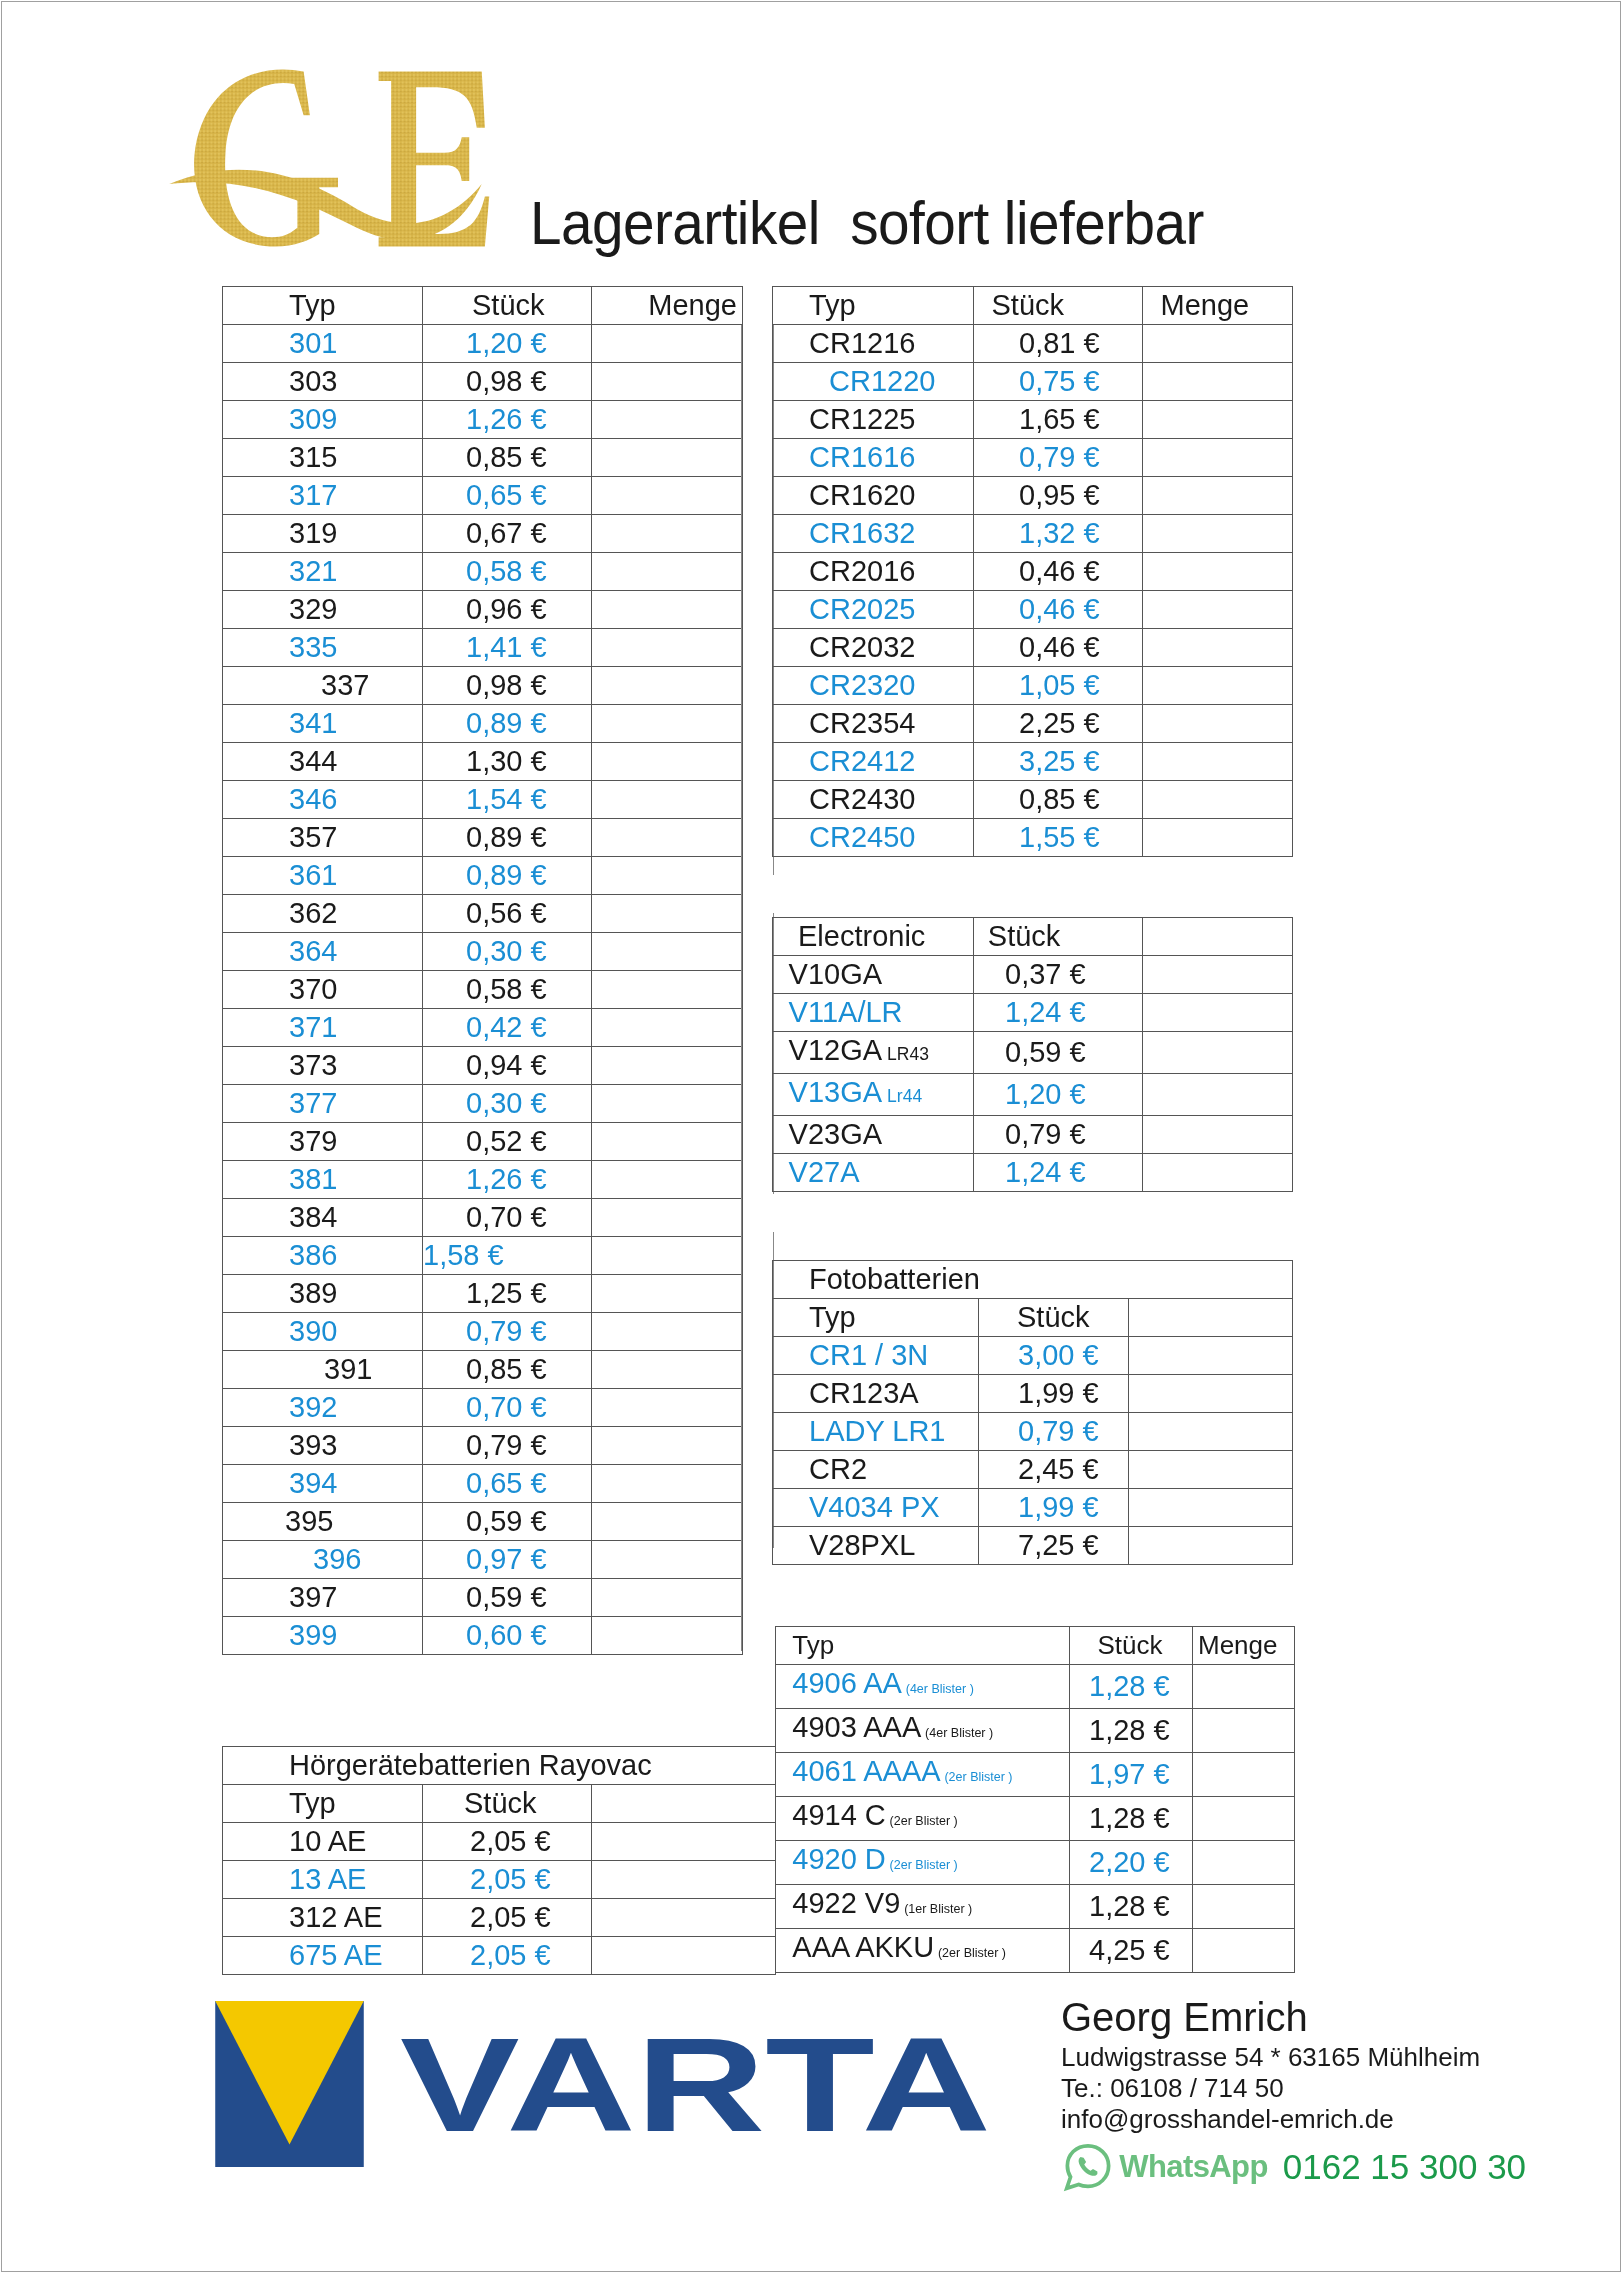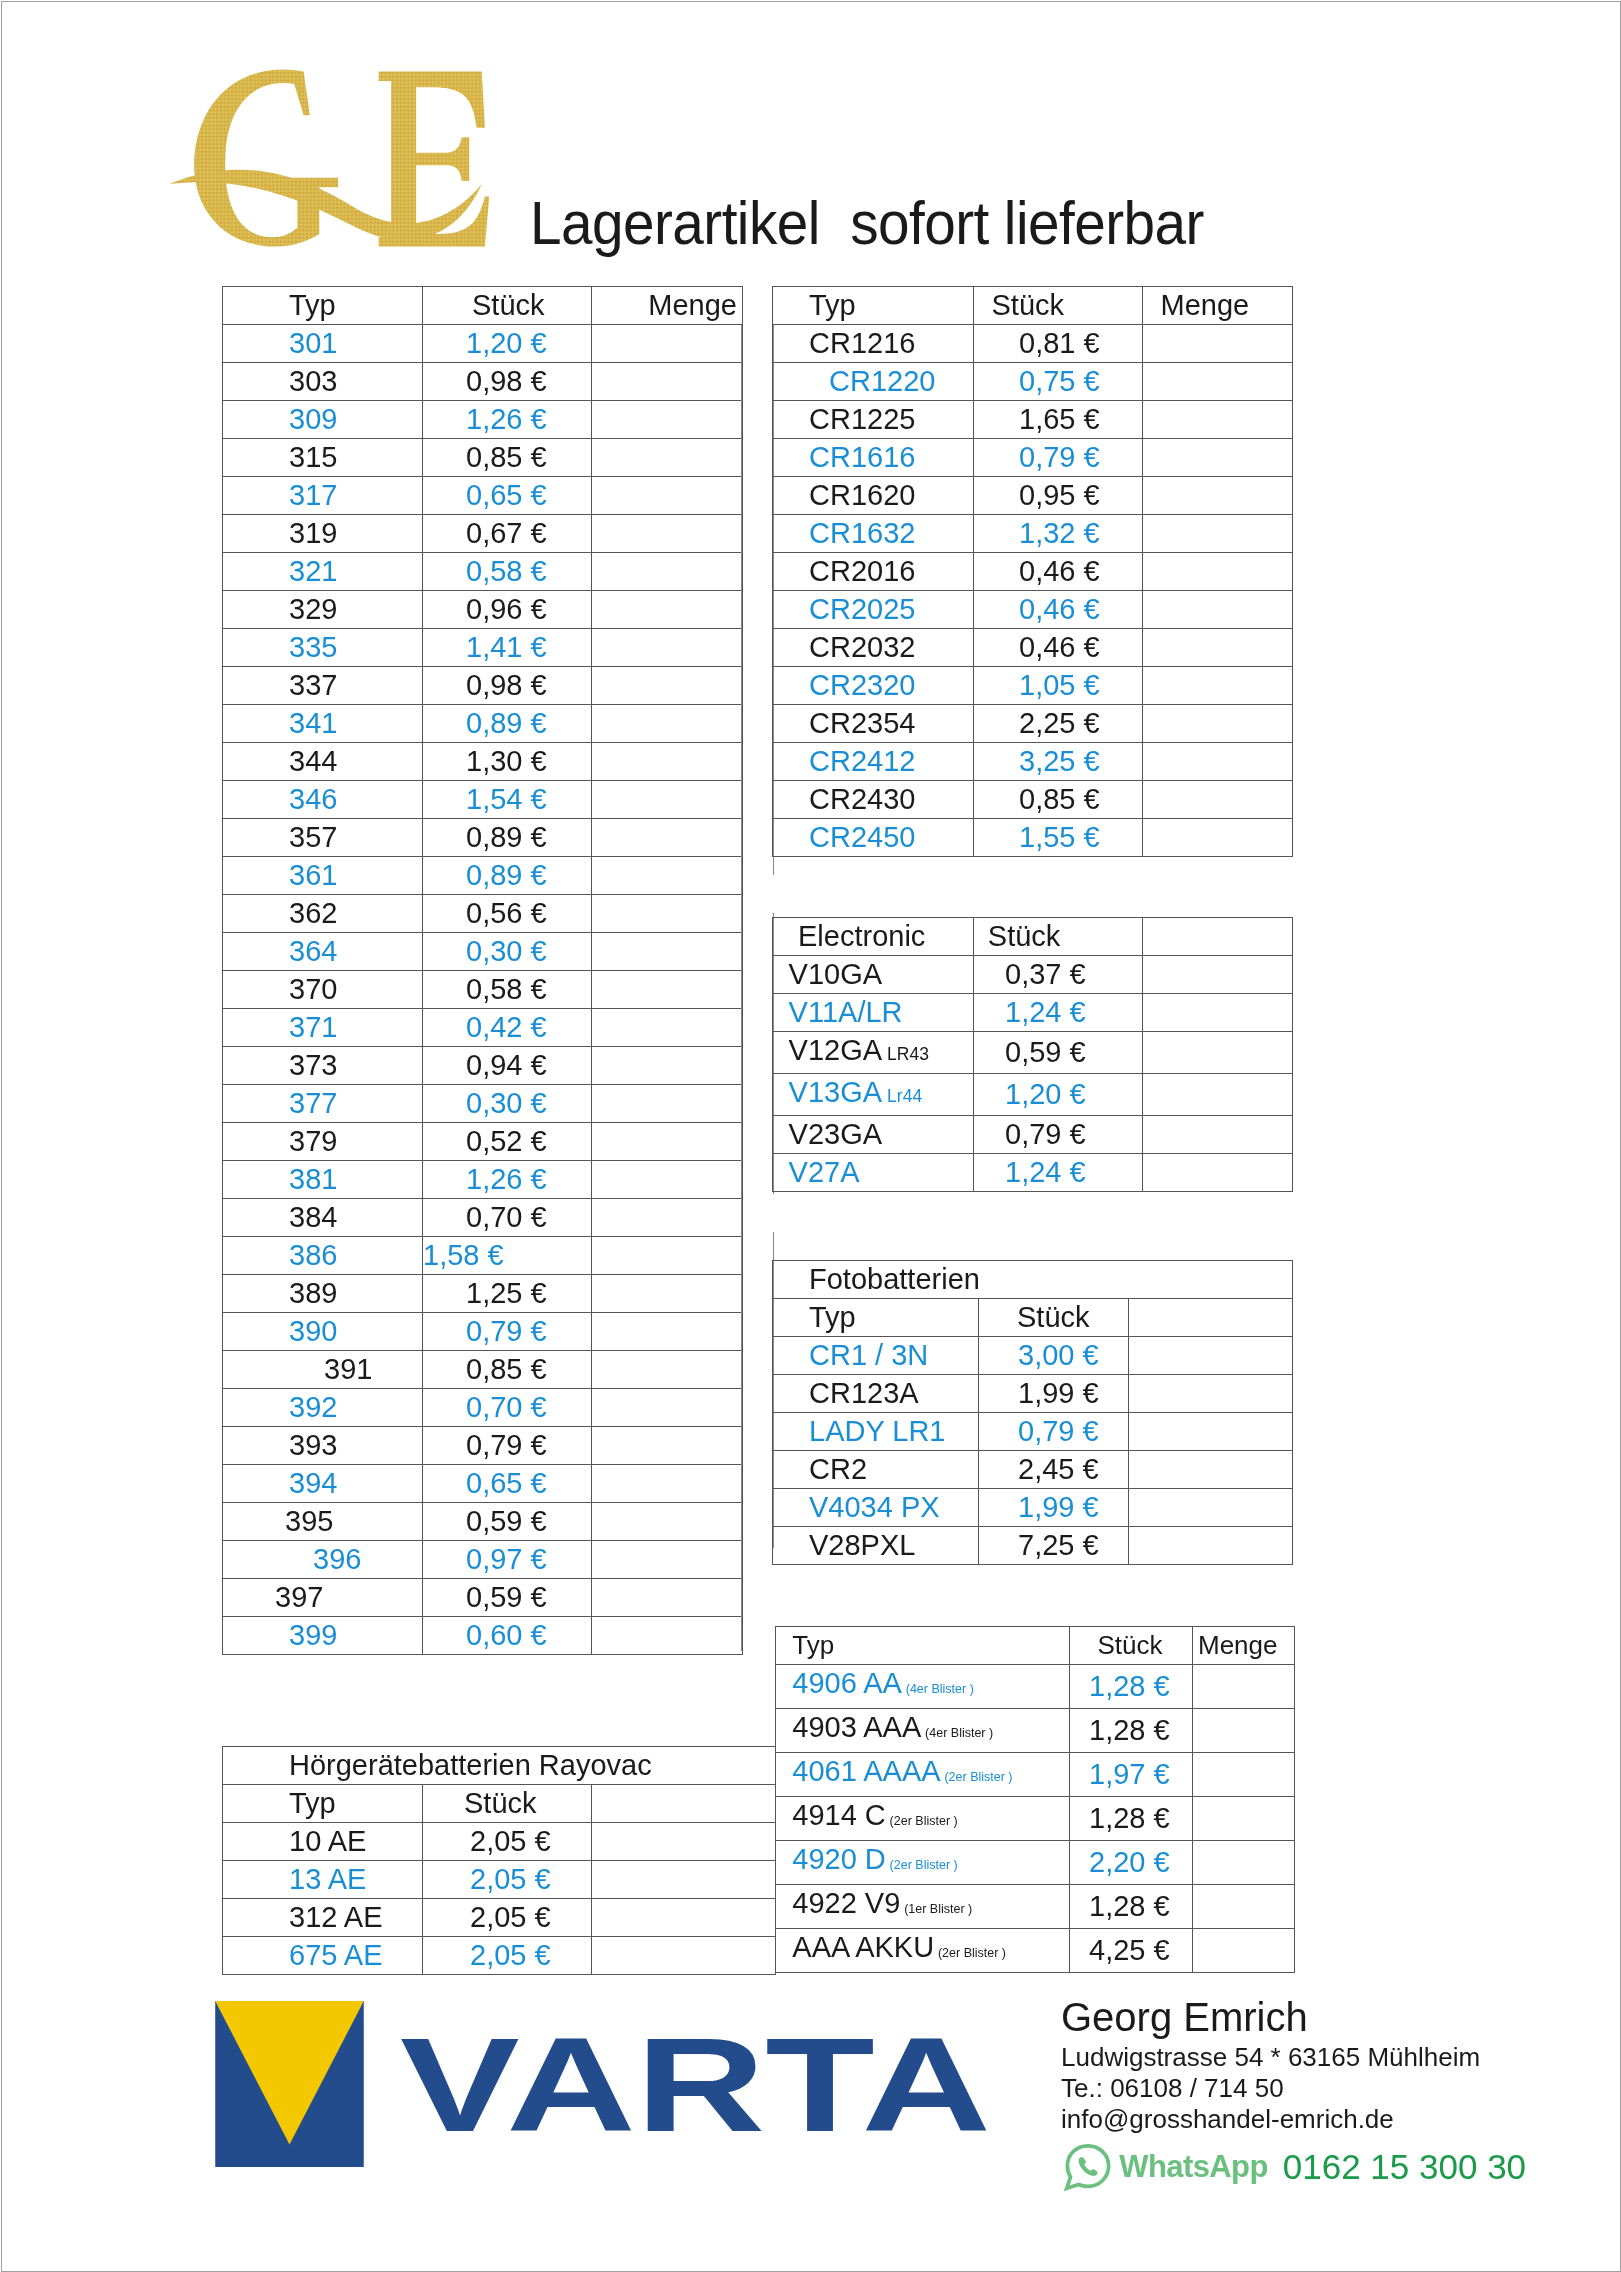--- a/index.html
+++ b/index.html
@@ -101,21 +101,21 @@
         <td class="black" style="padding-left:66px"><span>329</span></td>
         <td class="black" style="padding-left:43px">0,96 €</td>
         <td></td>
       </tr>
       <tr>
         <td class="blue" style="padding-left:66px"><span>335</span></td>
         <td class="blue" style="padding-left:43px">1,41 €</td>
         <td></td>
       </tr>
       <tr>
-        <td class="black" style="padding-left:66px"><span>337</span></td>
+        <td class="black" style="padding-left:98px"><span>337</span></td>
         <td class="black" style="padding-left:43px">0,98 €</td>
         <td></td>
       </tr>
       <tr>
         <td class="blue" style="padding-left:66px"><span>341</span></td>
         <td class="blue" style="padding-left:43px">0,89 €</td>
         <td></td>
       </tr>
       <tr>
         <td class="black" style="padding-left:66px"><span>344</span></td>
@@ -221,21 +221,21 @@
         <td class="black" style="padding-left:62px"><span>395</span></td>
         <td class="black" style="padding-left:43px">0,59 €</td>
         <td></td>
       </tr>
       <tr>
         <td class="blue" style="padding-left:90px"><span>396</span></td>
         <td class="blue" style="padding-left:43px">0,97 €</td>
         <td></td>
       </tr>
       <tr>
-        <td class="black" style="padding-left:52px"><span>397</span></td>
+        <td class="black" style="padding-left:66px"><span>397</span></td>
         <td class="black" style="padding-left:43px">0,59 €</td>
         <td></td>
       </tr>
       <tr>
         <td class="blue" style="padding-left:66px"><span>399</span></td>
         <td class="blue" style="padding-left:43px">0,60 €</td>
         <td></td>
       </tr>
     </tbody>
 </table>

